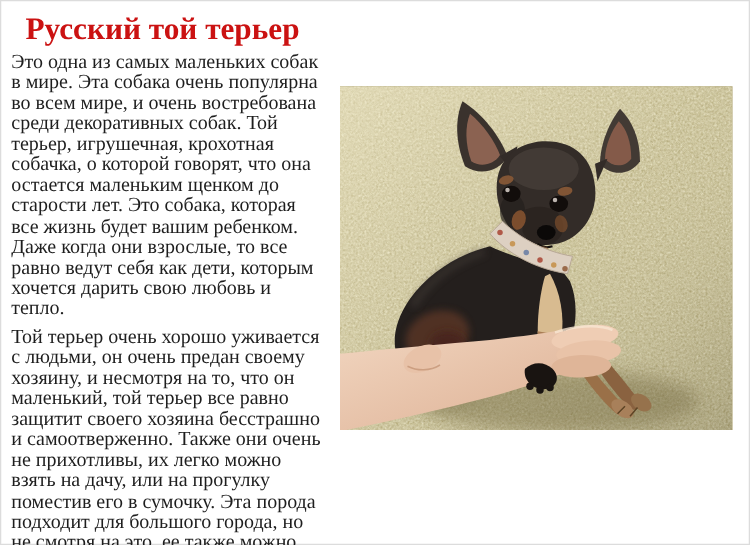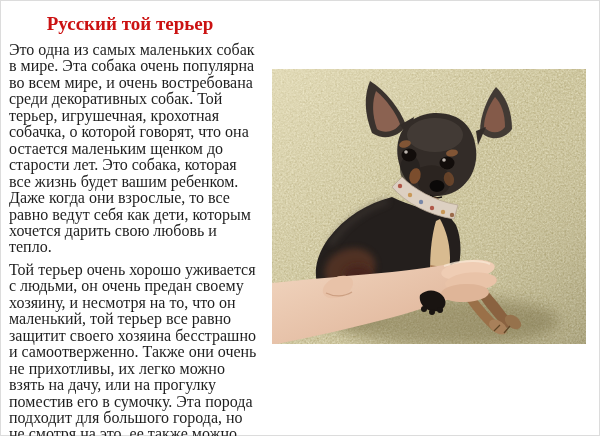--- a/index.html
+++ b/index.html
@@ -5,21 +5,21 @@
   html,body{margin:0;padding:0;}
   body{
     width:600px;height:436px;position:relative;background:#ffffff;
     font-family:"Liberation Serif","DejaVu Serif",serif;
     box-shadow:inset 0 0 0 1px #dcdcdc;
     overflow:hidden;
   }
   .title{
     position:absolute;left:8px;top:9px;width:244px;height:32px;
     margin:0;text-align:center;
-    font-size:19px;line-height:30px;font-weight:bold;
+    font-size:25px;line-height:30px;font-weight:bold;
     color:#cb1212;letter-spacing:0px;
   }
   .text-col{
     position:absolute;left:9px;top:42px;width:250px;
     color:#1e1e1e;font-size:16px;line-height:16.45px;
     text-align:left;
   }
   .text-col p{margin:0 0 6px 0;padding:0;}
   .photo-frame{
     position:absolute;left:272px;top:69px;width:314px;height:275px;

